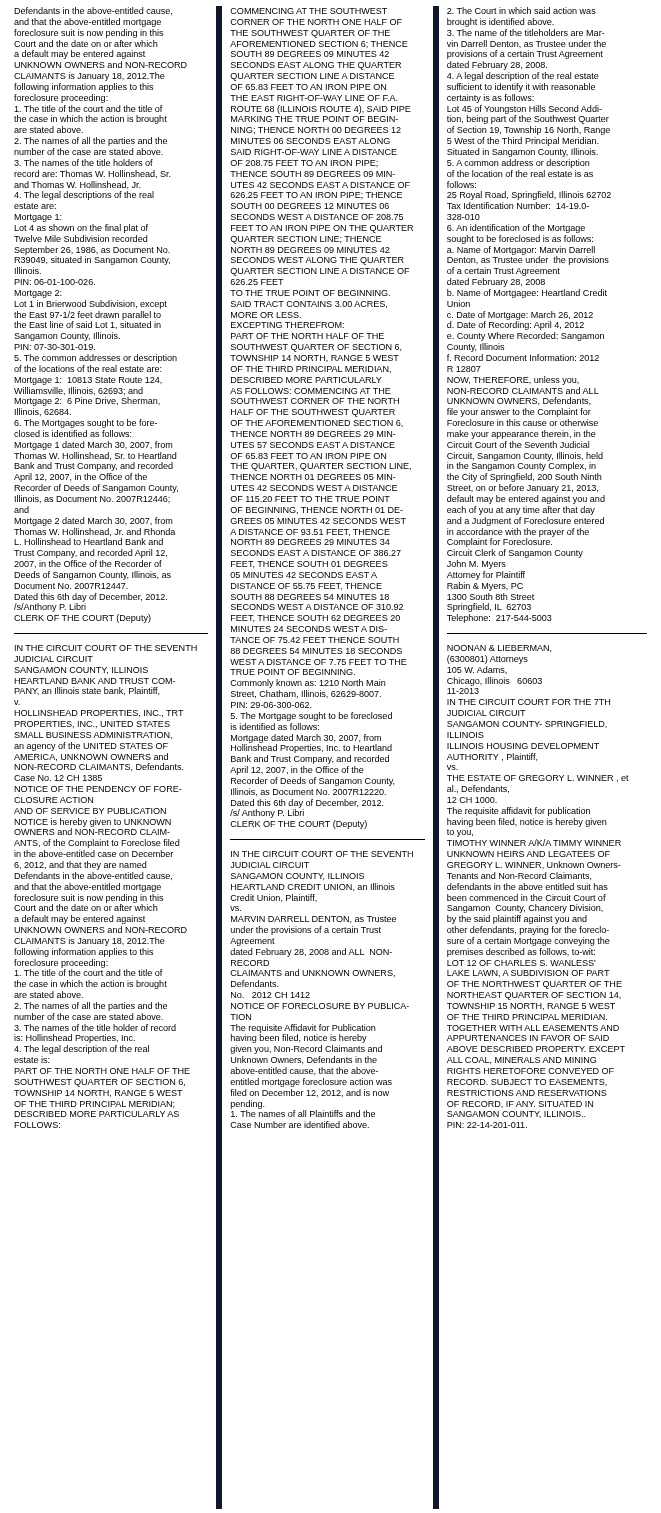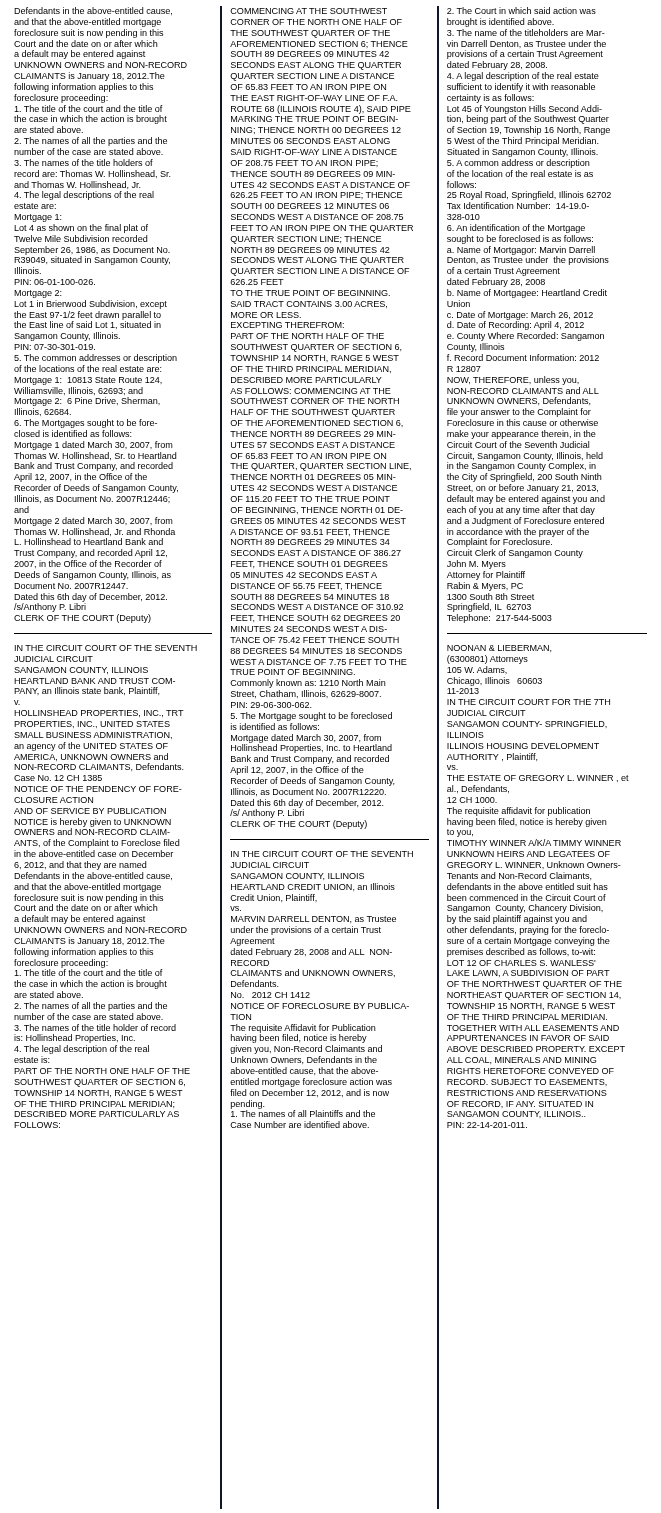--- a/index.html
+++ b/index.html
@@ -23,21 +23,21 @@
     flex-direction: row;
     gap: 0;
   }
   .column {
     width: 33.333%;
     box-sizing: border-box;
     padding: 0 8px;
     position: relative;
   }
   .col-1, .col-2 {
-    border-right: 2px solid #0f172a;
+    border-right: 6px solid #0f172a;
   }
   .block {
     font-size: 9.1px;
     line-height: 10.85px;
     letter-spacing: -0.04px;
     white-space: pre-wrap;
     word-wrap: break-word;
   }
   .rule {
     border-top: 1px solid #000;

